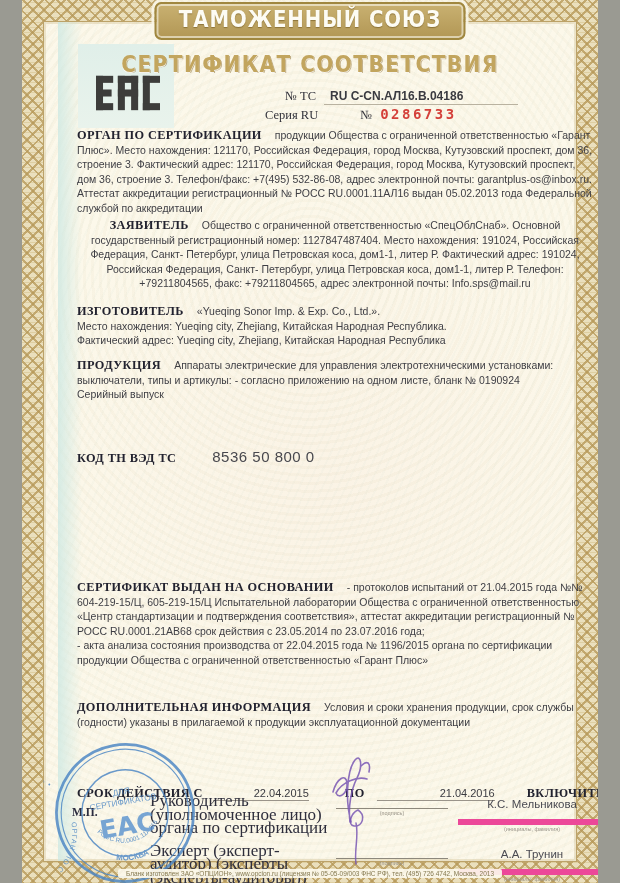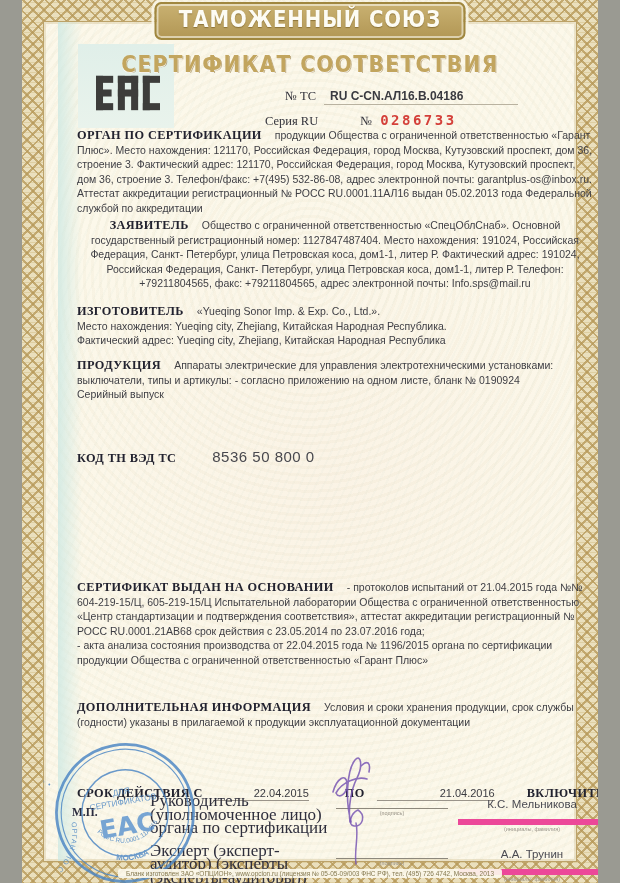--- a/index.html
+++ b/index.html
@@ -51,21 +51,21 @@
     text-shadow:0 1px 0 rgba(255,255,255,.85), 1px 1px 0 rgba(143,113,52,.55);
   }
   .eac-logo{position:absolute;left:74px;top:72px;z-index:2;}
   .no-line{position:absolute;left:243px;top:89px;z-index:2;
     font-family:"Liberation Serif",serif;font-size:12.5px;color:#34343c;margin-left:20px;}
   .no-line .val{
     font-family:"Liberation Sans",sans-serif;font-weight:bold;font-size:12px;
     color:#3a3a40;border-bottom:1px solid #b9b2a0;display:inline-block;
     padding:0 18px 1px 6px;margin-left:8px;min-width:170px;
   }
-  .series-line{position:absolute;left:243px;top:112px;z-index:2;
+  .series-line{position:absolute;left:243px;top:106px;z-index:2;
     font-family:"Liberation Serif",serif;font-size:12.5px;color:#34343c;}
   .series-line .num-label{margin-left:42px;}
   .series-line .serial{
     font-family:"DejaVu Sans Mono",monospace;font-weight:bold;font-size:14px;
     letter-spacing:2.5px;color:#d4403a;margin-left:8px;
   }
   
   .sec{position:absolute;left:55px;width:516px;font-size:10.5px;line-height:14.6px;color:#3e3e44;z-index:2;}
   .sec .h{
     font-family:"Liberation Serif",serif;font-weight:bold;font-size:12.3px;

